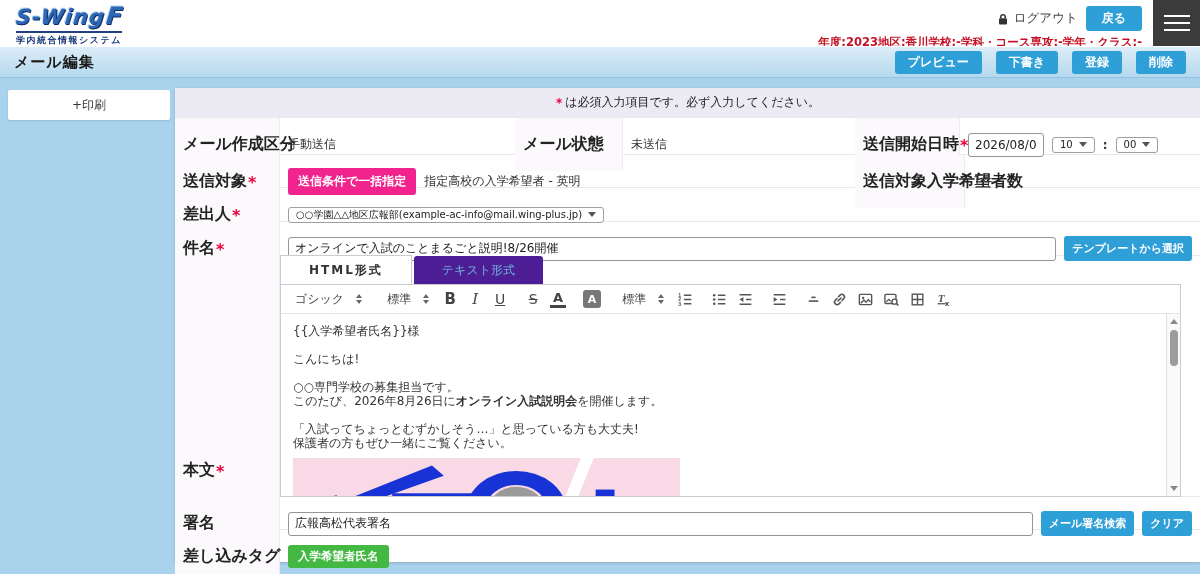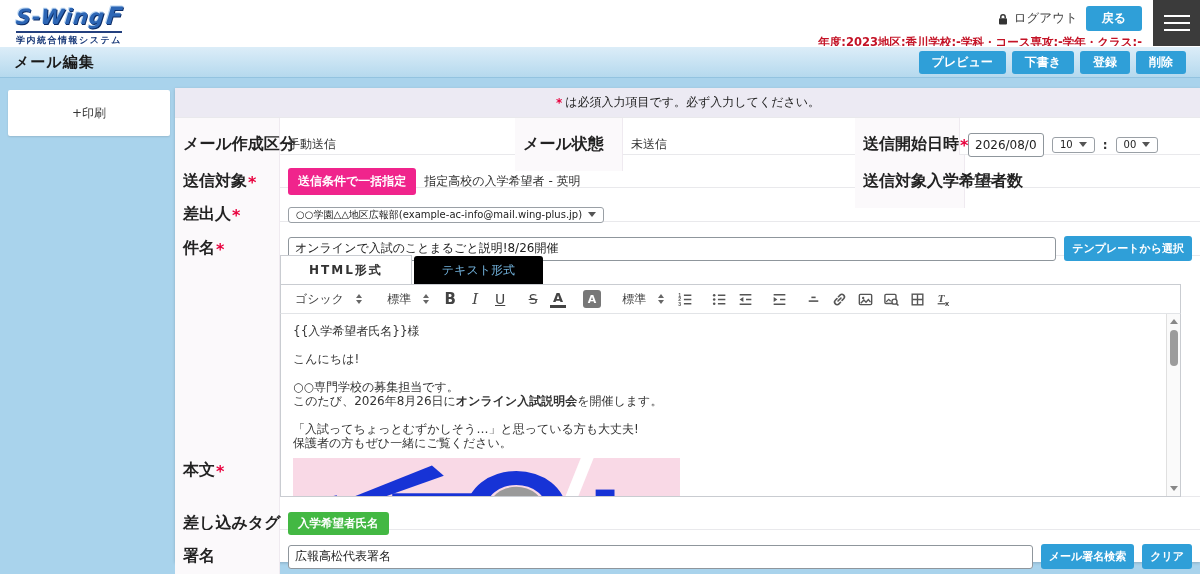--- a/index.html
+++ b/index.html
@@ -23,26 +23,26 @@
   .hr-context{margin-top:4px;font-size:11.5px;font-weight:bold;color:#c41326;display:flex;white-space:nowrap}
   .hamburger{position:absolute;right:0;top:0;width:47px;height:46px;background:#3b3b3b;display:flex;
     flex-direction:column;align-items:center;justify-content:center;gap:5px;cursor:pointer}
   .hamburger span{display:block;width:26px;height:2px;background:#fff}
 
   
   .titlebar{position:absolute;left:0;top:46px;width:1200px;height:32px;
     background:linear-gradient(#dcedf8,#b5d9ee);border-top:1px solid #fff;border-bottom:1px solid #93c3e0;
     display:flex;align-items:center;padding:0 14px}
   .titlebar h1{font-size:15px;color:#1a1a1a;letter-spacing:1px}
-  .tb-actions{margin-left:auto;display:flex;gap:6px}
+  .tb-actions{margin-left:auto;display:flex;gap:14px}
   .tb-actions button{background:#2f9fd8;color:#fff;font-weight:bold;font-size:12px;border:none;border-radius:3px;
     padding:3px 13px;min-width:48px;cursor:pointer}
 
   
-  .print-btn{position:absolute;left:8px;top:90px;width:162px;height:46px;background:#fff;border:none;
+  .print-btn{position:absolute;left:8px;top:90px;width:162px;height:30px;background:#fff;border:none;
     border-radius:2px;font-size:12px;color:#333;cursor:pointer;box-shadow:0 1px 2px rgba(0,0,0,.12);font-family:inherit}
 
   
   .panel{position:absolute;left:175px;top:88px;width:1025px;height:474px;background:#fff;box-shadow:0 1px 3px rgba(0,0,0,.18)}
   .notice{height:29px;background:#eceaf3;display:flex;align-items:center;justify-content:center;font-size:12px;color:#222}
   .req{color:#e8003d;font-weight:bold;margin:0 3px 0 1px}
   .row{display:grid;border-top:1px solid #e9e9ec;align-items:stretch}
   .r1{grid-template-columns:105px 235px 108px 232px 105px 240px;height:37px}
   .r2{grid-template-columns:105px 575px 110px 235px;height:33px}
   .rwide{grid-template-columns:105px 920px}
@@ -67,21 +67,21 @@
     padding:4px 10px;cursor:pointer}
   .btn-blue-sm{background:#2f9fd8;color:#fff;font-weight:bold;font-size:11px;border:none;border-radius:3px;
     padding:5px 8px;cursor:pointer;white-space:nowrap}
 
   
   .editor-cell{padding:0;display:block}
   .editor{width:901px;height:241px;display:flex;flex-direction:column}
   .ed-tabs{display:flex;height:28px;align-items:flex-end}
   .ed-tab{font-size:12px;padding:6px 28px 5px;cursor:pointer}
   .ed-tab.active{background:#fff;border:1px solid #c9ccd1;border-bottom:none;font-weight:bold;color:#333;letter-spacing:2px}
-  .ed-tab.inactive{background:#000000;color:#72b2dc;border-radius:3px 3px 0 0;margin-left:2px}
+  .ed-tab.inactive{background:#4c1d95;color:#72b2dc;border-radius:3px 3px 0 0;margin-left:2px}
   .ed-toolbar{height:30px;border:1px solid #c9ccd1;border-bottom:1px solid #e2e4e7;display:flex;align-items:center;
     padding:12px 10px;gap:9px;background:#fff}
   .tb-select{display:inline-flex;align-items:center;font-size:12px;color:#444;cursor:pointer;padding:2px 4px}
   .arrows{display:inline-flex;flex-direction:column;gap:2px;margin-left:12px}
   .arrows i{width:0;height:0;border-left:3.5px solid transparent;border-right:3.5px solid transparent}
   .arrows .up{border-bottom:4px solid #666}
   .arrows .dn{border-top:4px solid #666}
   .tb-btn{display:inline-flex;align-items:center;justify-content:center;min-width:16px;height:20px;
     cursor:pointer;font-size:14px;color:#444}
   .tb-bold{font-weight:900;font-size:15px}
@@ -377,34 +377,34 @@
             <div class="ed-scroll">
               <span class="sb-up"></span>
               <span class="sb-thumb"></span>
               <span class="sb-dn"></span>
             </div>
           </div>
         </div>
       </div>
     </div>
 
-    <div class="row rwide r6">
-      <div class="lbl">
-          <span>差し込みタグ</span>
-        </div>
-      <div class="val">
-        <button class="btn-green">入学希望者氏名</button>
-      </div>
-    </div>
-
     <div class="row rwide r7">
       <div class="lbl">
           <span>署名</span>
         </div>
       <div class="val">
         <input type="text" class="inp-signature" value="広報高松代表署名" style="">
         <button class="btn-blue-sm">メール署名検索</button>
         <button class="btn-blue-sm">クリア</button>
       </div>
     </div>
 
+    <div class="row rwide r6">
+      <div class="lbl">
+          <span>差し込みタグ</span>
+        </div>
+      <div class="val">
+        <button class="btn-green">入学希望者氏名</button>
+      </div>
+    </div>
+
   </div>
 </div>
 
 </body></html>

